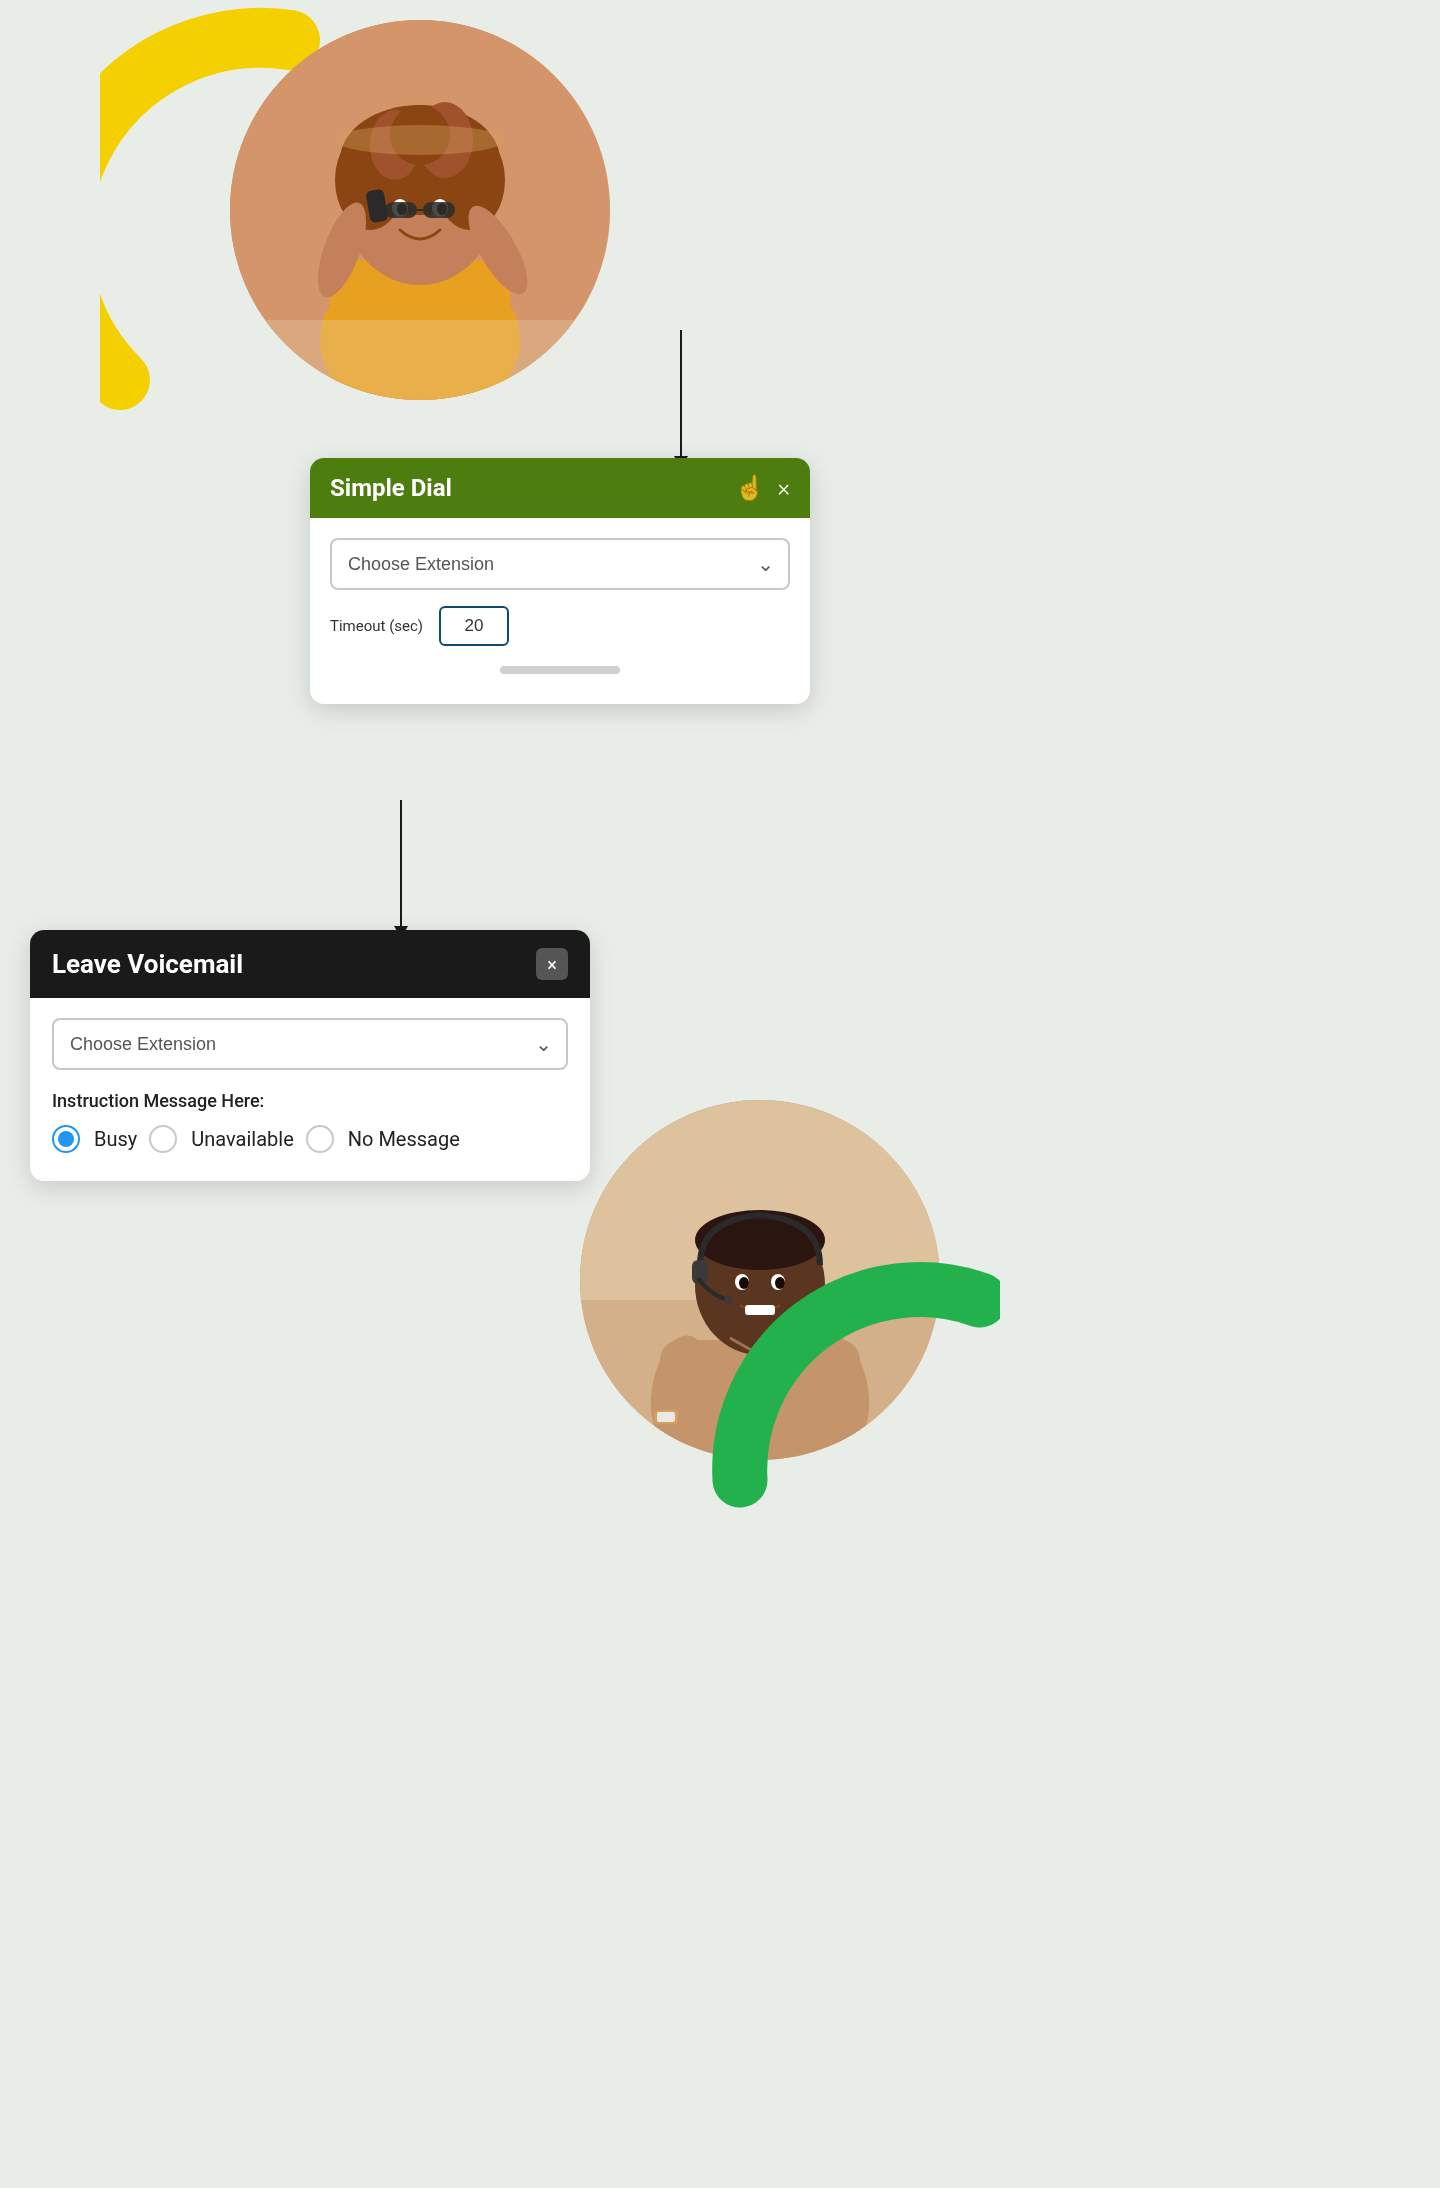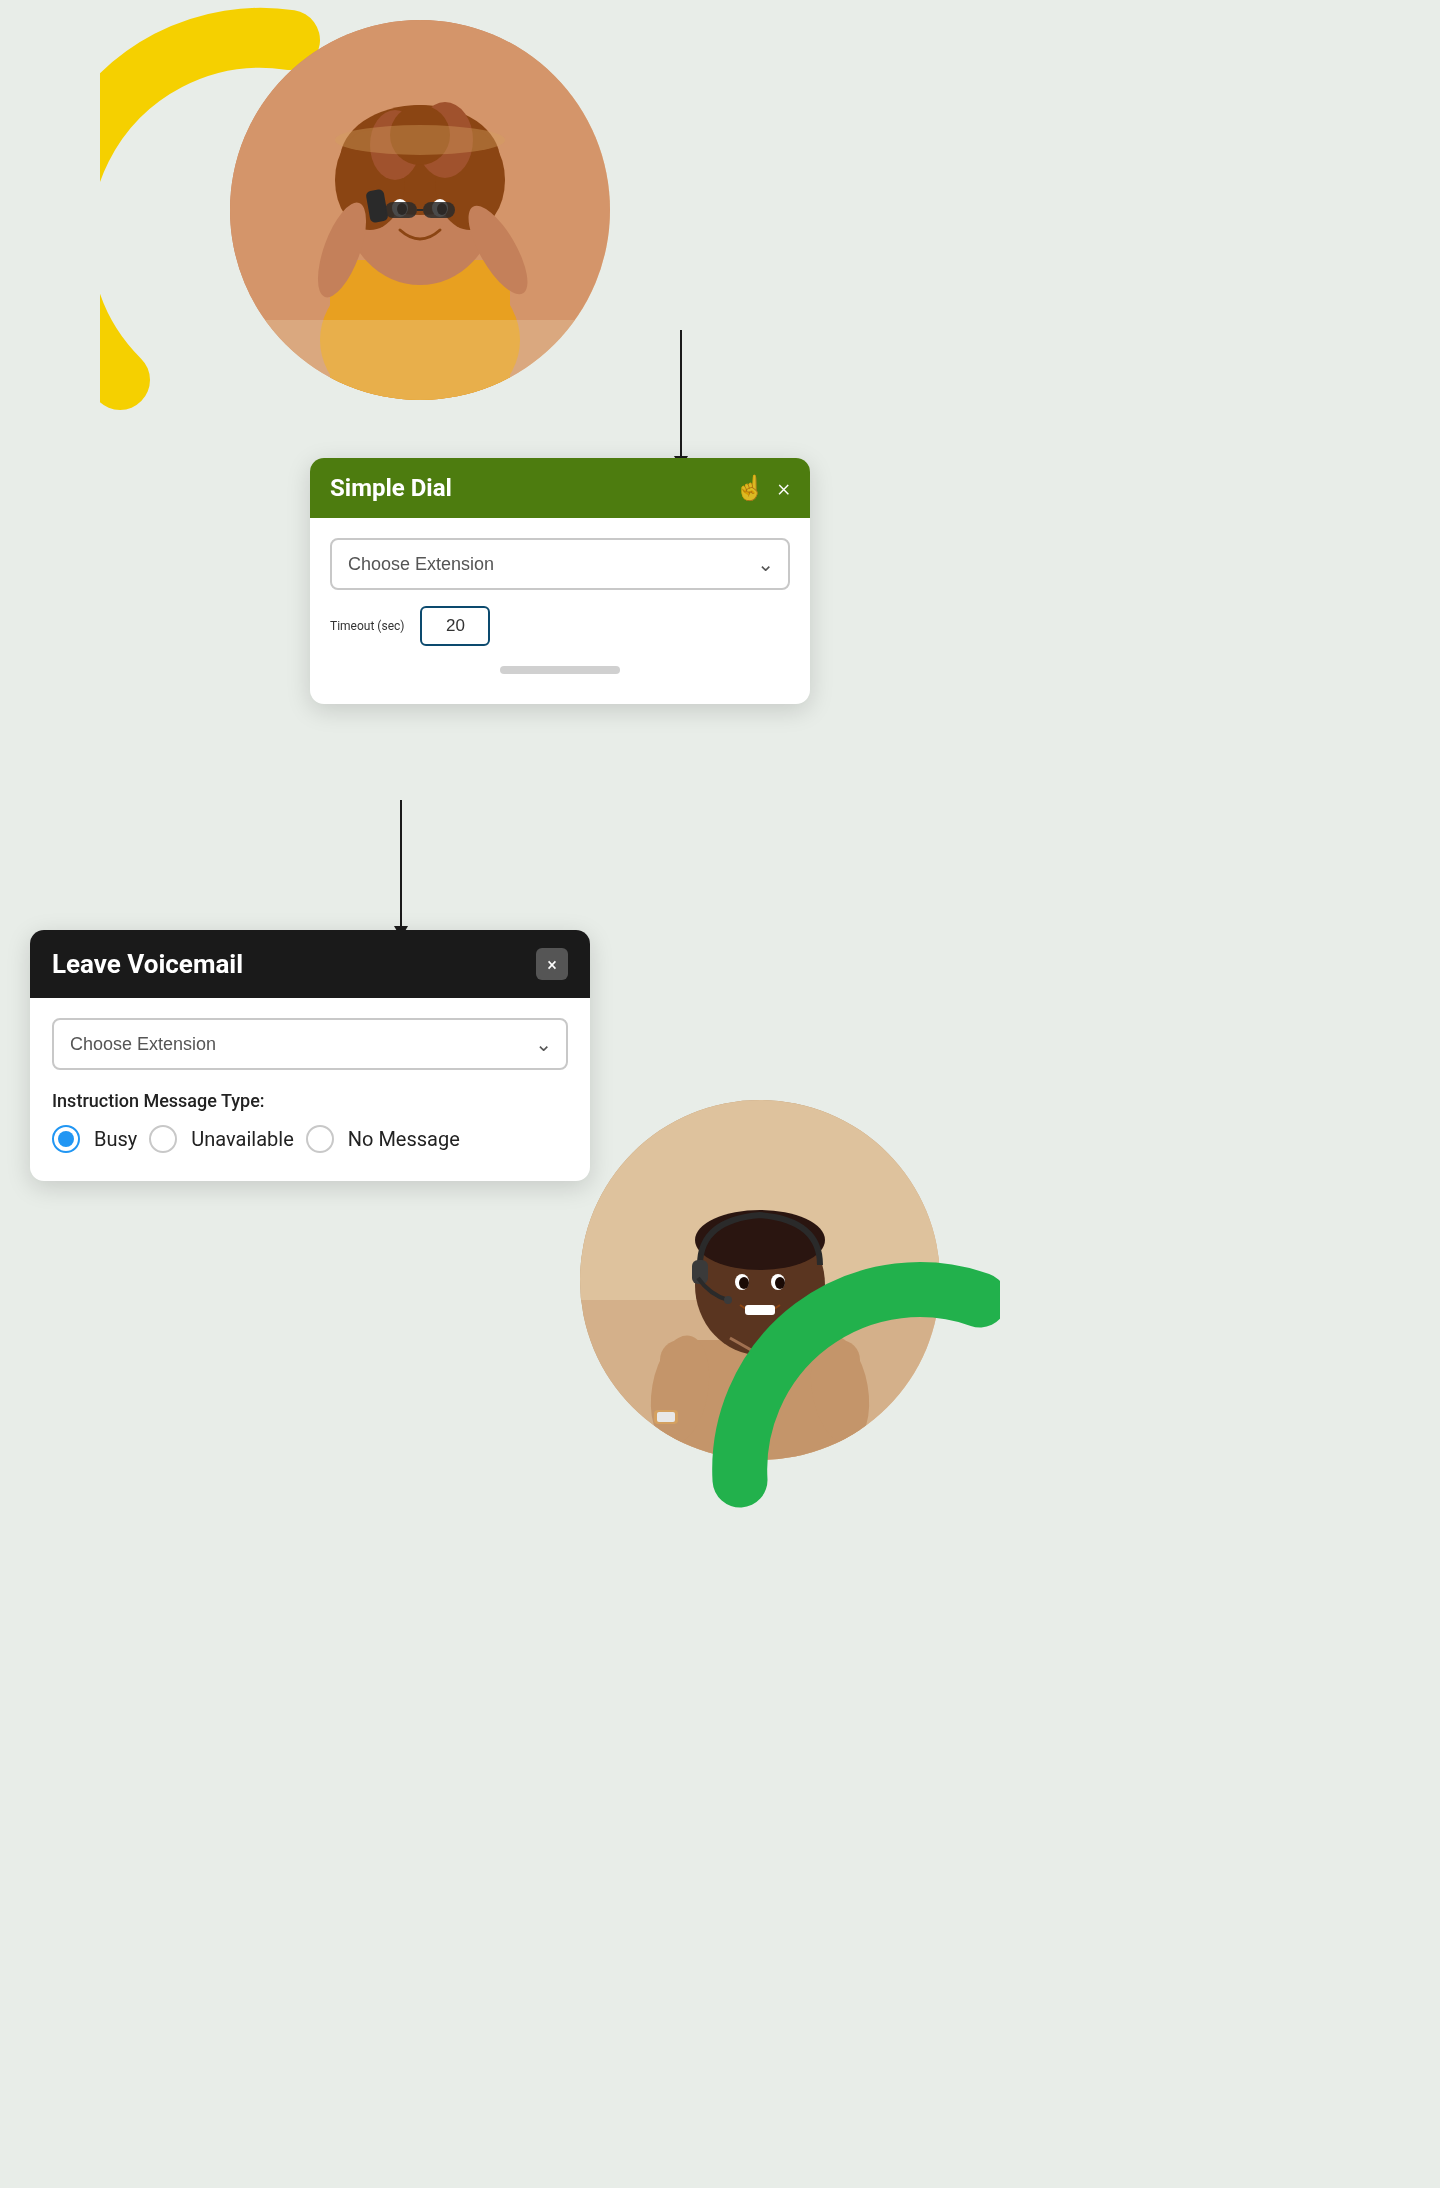--- a/index.html
+++ b/index.html
@@ -203,21 +203,21 @@
     }
 
     .timeout-row {
       display: flex;
       align-items: center;
       gap: 16px;
       margin-top: 4px;
     }
 
     .timeout-label {
-      font-size: 12px;
+      font-size: 15px;
       color: #333;
     }
 
     .timeout-input {
       border: 2px solid #0c4a6e;
       border-radius: 6px;
       padding: 8px 14px;
       font-size: 17px;
       width: 70px;
       text-align: center;
@@ -487,21 +487,21 @@
         <span>×</span>
       </div>
     </div>
     <div class="voicemail-body">
       <div class="voicemail-select-wrapper">
         <select>
           <option>Choose Extension</option>
         </select>
         <span class="voicemail-select-chevron">⌄</span>
       </div>
-      <div class="instruction-label">Instruction Message Type:</div>
+      <div class="instruction-label">Instruction Message Here:</div>
       <div class="radio-group">
         <div class="radio-item">
           <div class="radio-circle selected">
             <div class="radio-inner"></div>
           </div>
           <span class="radio-text">Busy</span>
         </div>
         <div class="radio-item">
           <div class="radio-circle"></div>
           <span class="radio-text">Unavailable</span>

